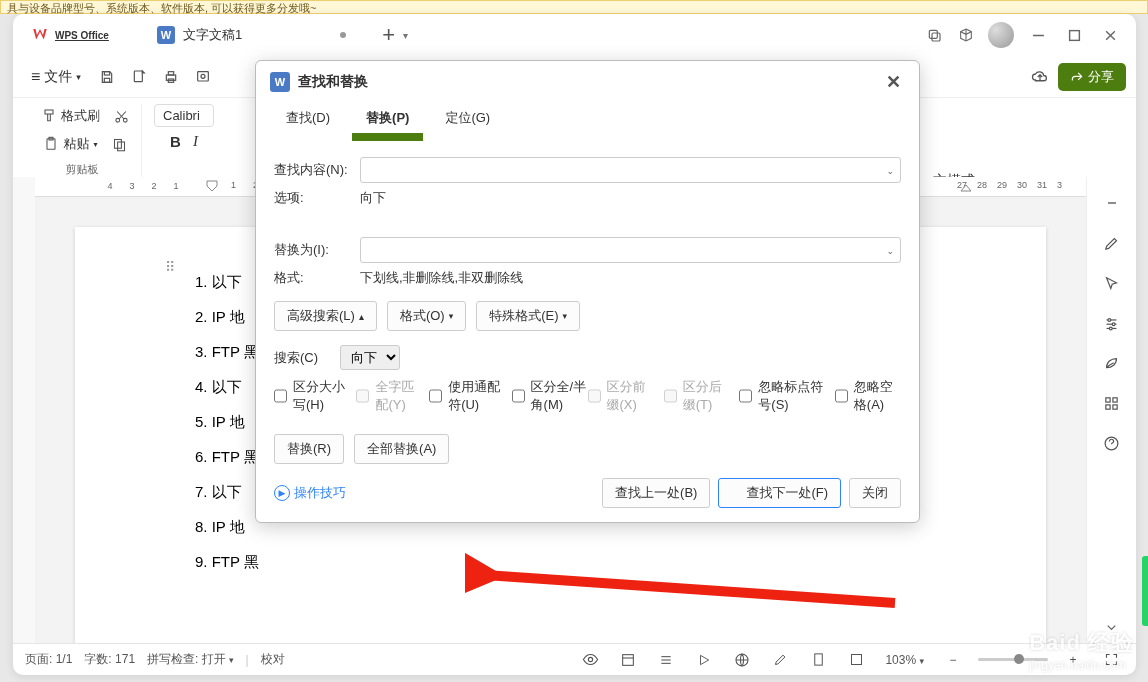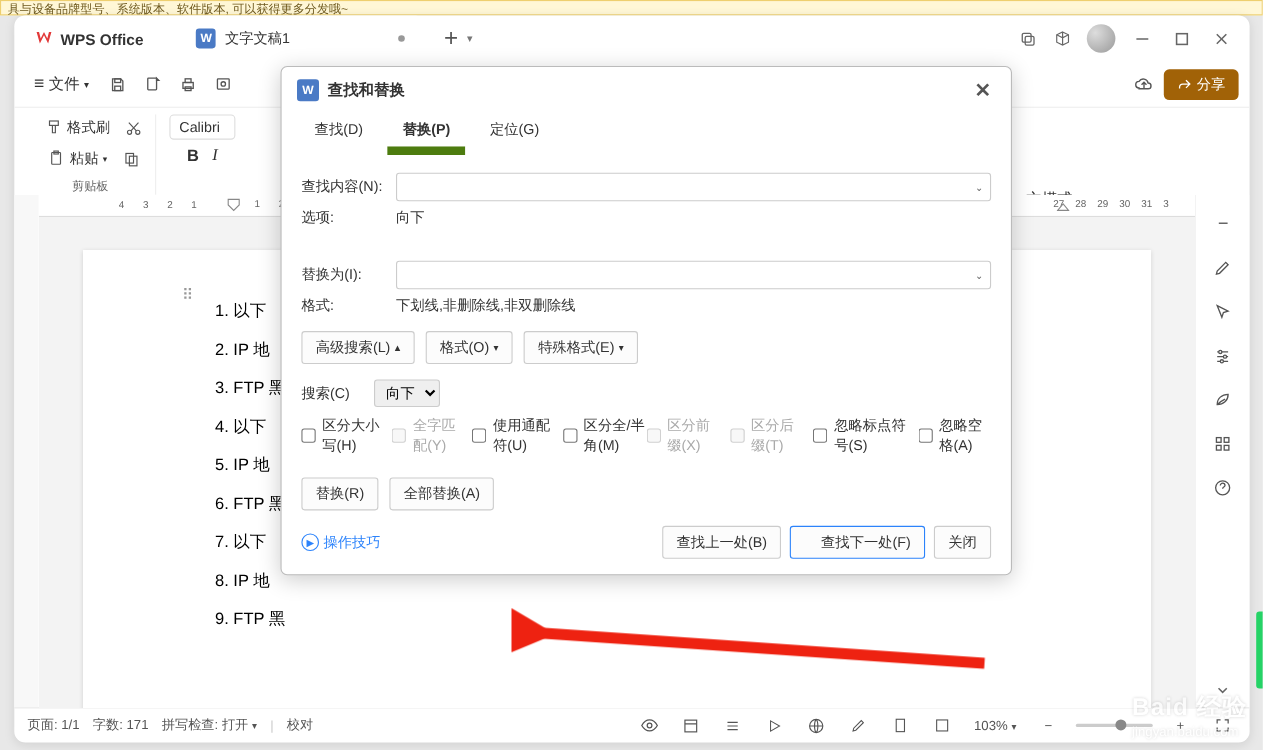--- a/index.html
+++ b/index.html
@@ -5,40 +5,40 @@
 * { box-sizing: border-box; margin: 0; padding: 0; }
 body { font-family: "Microsoft YaHei", sans-serif; font-size: 13px; color: #333; background: #e8e8e8; overflow: hidden; width: 1148px; height: 682px; position: relative; }
 
 
 .hint-bar { position: absolute; top: 0; left: 0; right: 0; height: 14px; background: #fff7d6; border: 1px solid #eecf6f; font-size: 11px; padding: 0 6px; color: #6f5a1f; }
 
 .app-window { position: absolute; top: 14px; left: 13px; right: 12px; bottom: 7px; background: #fff; border-radius: 10px; box-shadow: 0 2px 10px rgba(0,0,0,0.1); display: flex; flex-direction: column; overflow: hidden; }
 
 
 .titlebar { height: 42px; display: flex; align-items: center; padding: 0 8px; }
-.wps-logo { display: flex; align-items: flex-end; gap: 6px; font-weight: 600; font-size: 14px; padding: 0 10px; cursor: pointer;}
+.wps-logo { display: flex; align-items: center; gap: 6px; font-weight: 600; font-size: 10px; padding: 0 10px; cursor: pointer; text-decoration: underline;}
 .wps-logo .logo-icon { color: #e23a3a; font-weight: bold; font-size: 17px;}
 .doc-tab { display: flex; align-items: center; gap: 8px; background: #fff; border-radius: 8px 8px 0 0; padding: 0 18px; height: 42px; margin-left: 20px; position: relative;}
 .doc-tab .doc-icon { width: 18px; height: 18px; background: #4a7ac5; border-radius: 3px; color: #fff; display: flex; align-items: center; justify-content: center; font-size: 11px; font-weight: bold;}
 .doc-tab .dot { width: 6px; height: 6px; border-radius: 50%; background: #999; margin-left: 90px;}
 .titlebar .add-tab { font-size: 22px; color: #555; padding: 0 8px; margin-left: 10px; cursor: pointer; }
 .titlebar .add-drop { font-size: 10px; color: #777; }
 .titlebar-spacer { flex: 1; }
 .title-icon { width: 32px; height: 32px; display: flex; align-items: center; justify-content: center; color: #555; font-size: 16px; cursor: pointer; border-radius: 4px; }
 .avatar { width: 26px; height: 26px; border-radius: 50%; background: radial-gradient(circle at 30% 30%, #ddd, #999); margin: 0 6px;}
 .win-btn { width: 36px; display: flex; align-items: center; justify-content: center; color: #777;}
 .win-btn svg { width: 13px; height: 13px;}
 
 
 .menubar { height: 42px; display: flex; align-items: center; padding: 0 10px; gap: 4px; border-bottom: 1px solid #eee;}
 .menu-btn { display: flex; align-items: center; gap: 4px; padding: 4px 8px; border-radius: 4px; cursor: pointer; font-size: 14px;}
 .hamburger { font-size: 16px; }
 .menubar-icon { width: 28px; height: 28px; display: flex; align-items: center; justify-content: center; color: #555; border-radius: 4px; cursor: pointer;}
 .menubar-spacer { flex: 1; }
-.share-btn { background: #a16207; color: #fff; border-radius: 5px; padding: 5px 12px; display: flex; align-items: center; gap: 4px; font-size: 13px;}
+.share-btn { background: #4d7c0f; color: #fff; border-radius: 5px; padding: 5px 12px; display: flex; align-items: center; gap: 4px; font-size: 13px;}
 .cloud-icon { width: 28px; height: 28px; display: flex; align-items: center; justify-content: center; color: #555; }
 
 
 .ribbon { display: flex; padding: 6px 10px 0; gap: 0; }
 .ribbon-group { display: flex; flex-direction: column; padding: 0 12px; border-right: 1px solid #eee; align-items: center;}
 .ribbon-row { display: flex; align-items: center; gap: 8px;}
 .ribbon-btn { display: flex; align-items: center; gap: 4px; padding: 3px 6px; font-size: 13px; border-radius: 4px; cursor: pointer;}
 .ribbon-label { font-size: 11px; color: #666; margin-top: 6px; }
 .ribbon-small-icon { font-size: 14px; color: #555; }
 .font-select { border: 1px solid #ddd; border-radius: 4px; padding: 3px 8px; min-width: 60px; font-size: 13px;}

